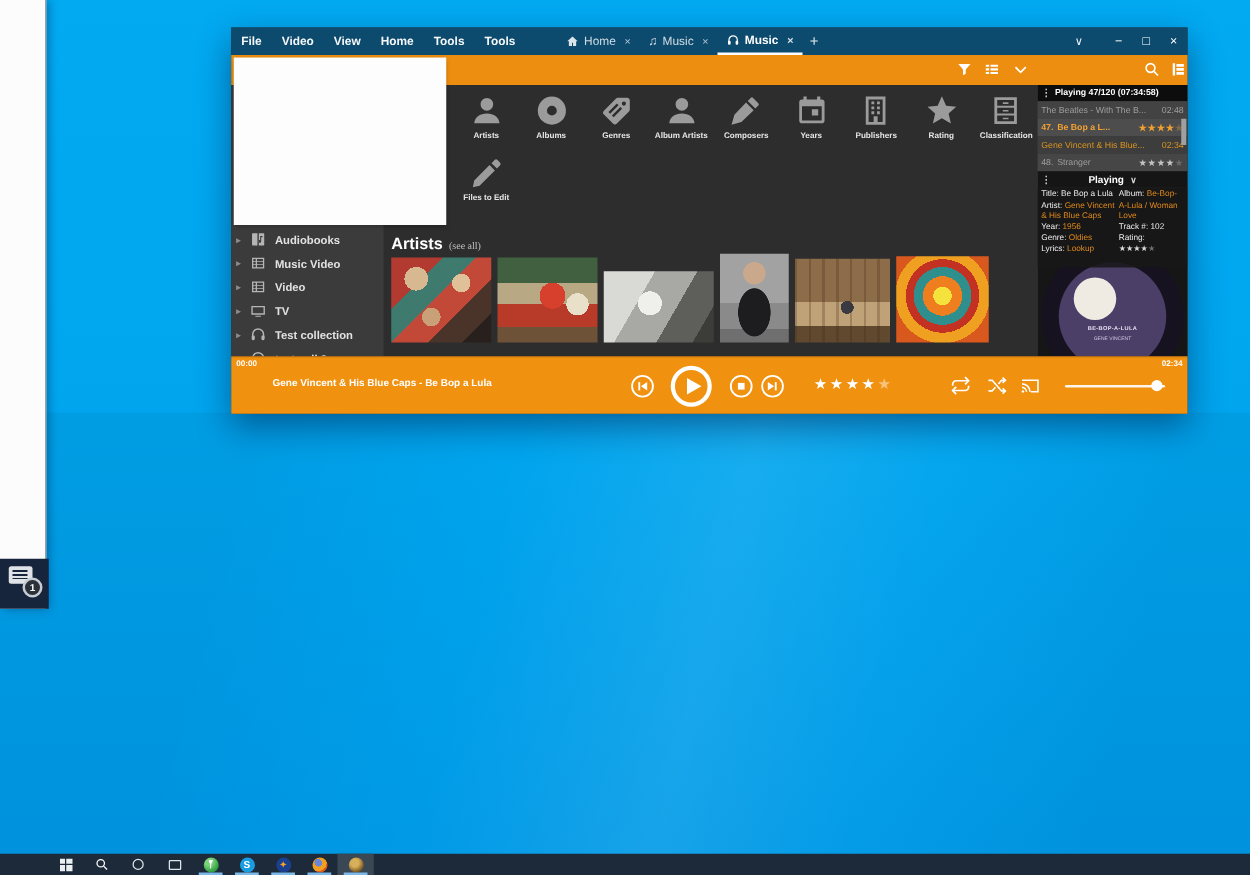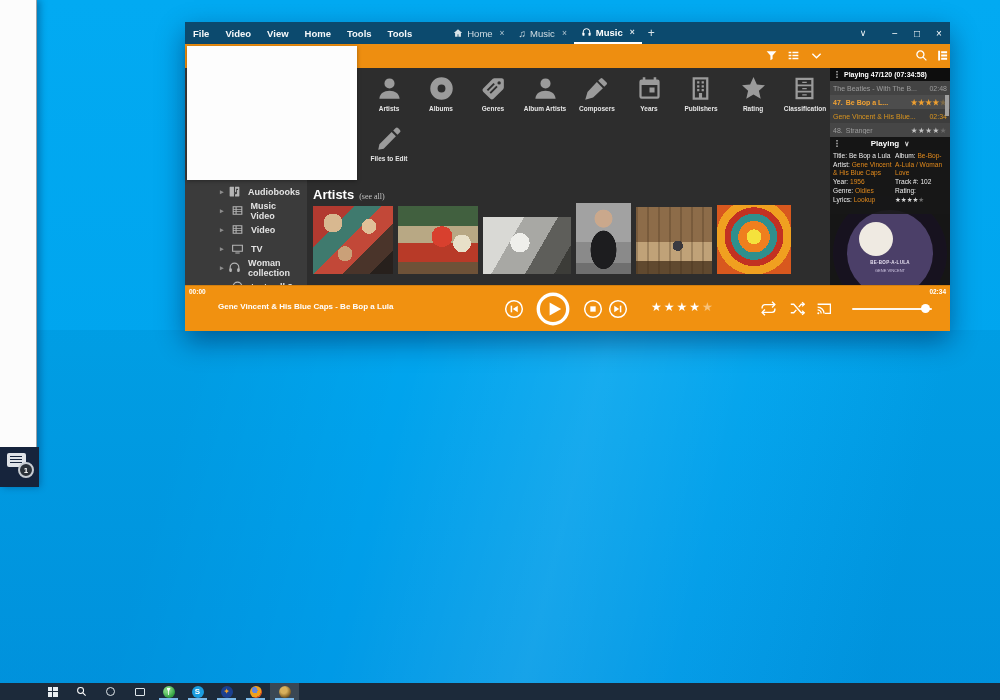--- a/index.html
+++ b/index.html
@@ -45,21 +45,21 @@
   .toolbar { position:absolute; left:0; top:22px; right:0; height:24px; background:#ee8e10; }
   .tb-icon { position:absolute; top:5px; }
 
   .white-popup { position:absolute; left:2px; top:24px; width:170px; height:134px; background:#fdfdfd; z-index:8;
     box-shadow:0 1px 4px rgba(0,0,0,.35); }
 
   .app-body { position:absolute; left:0; top:46px; right:0; height:217px; display:flex; }
 
   
   .sidebar { width:122px; background:#3b3b3b; position:relative; overflow:hidden; }
-  .side-items { position:absolute; left:0; right:7px; top:114px;padding-left:31px; }
+  .side-items { position:absolute; left:0; right:7px; top:114px; }
   .side-item { height:19px; display:flex; align-items:center; color:#e2e2e2; font-size:9px; font-weight:600; }
   .side-arrow { width:13px; padding-left:4px; color:#8d8d8d; font-size:7px; }
   .side-ico { width:13px; height:13px; margin:0 7px 0 2px; flex:none; }
   .side-ico svg { width:13px; height:13px; fill:#b5b5b5; }
 
   
   .main { flex:1; position:relative; background:#2d2d2d; overflow:hidden; }
   .cat-grid { position:absolute; left:56px; top:7px; display:grid; grid-template-columns:repeat(9,52px); row-gap:13px; justify-items:center; }
   .cat { display:flex; flex-direction:column; align-items:center; gap:3px; }
   .cat svg { width:27px; height:27px; fill:#9b9b9b; }
@@ -274,21 +274,21 @@
                 </svg></span>
             <span>TV</span>
           </div>
           <div class="side-item">
             <span class="side-arrow">▸</span>
             <span class="side-ico"><svg viewBox="0 0 24 24">
                   <path d="M4 18v-6a8 8 0 0 1 16 0v6" fill="none" stroke="#b5b5b5" stroke-width="2.2"></path>
                   <rect x="2.5" y="13.5" width="4.6" height="7" rx="2"></rect>
                   <rect x="16.9" y="13.5" width="4.6" height="7" rx="2"></rect>
                 </svg></span>
-            <span>Woman collection</span>
+            <span>Test collection</span>
           </div>
           <div class="side-item">
             <span class="side-arrow">▸</span>
             <span class="side-ico"><svg viewBox="0 0 24 24">
                   <path d="M4 18v-6a8 8 0 0 1 16 0v6" fill="none" stroke="#b5b5b5" stroke-width="2.2"></path>
                   <rect x="2.5" y="13.5" width="4.6" height="7" rx="2"></rect>
                   <rect x="16.9" y="13.5" width="4.6" height="7" rx="2"></rect>
                 </svg></span>
             <span>test coll 3</span>
           </div>

